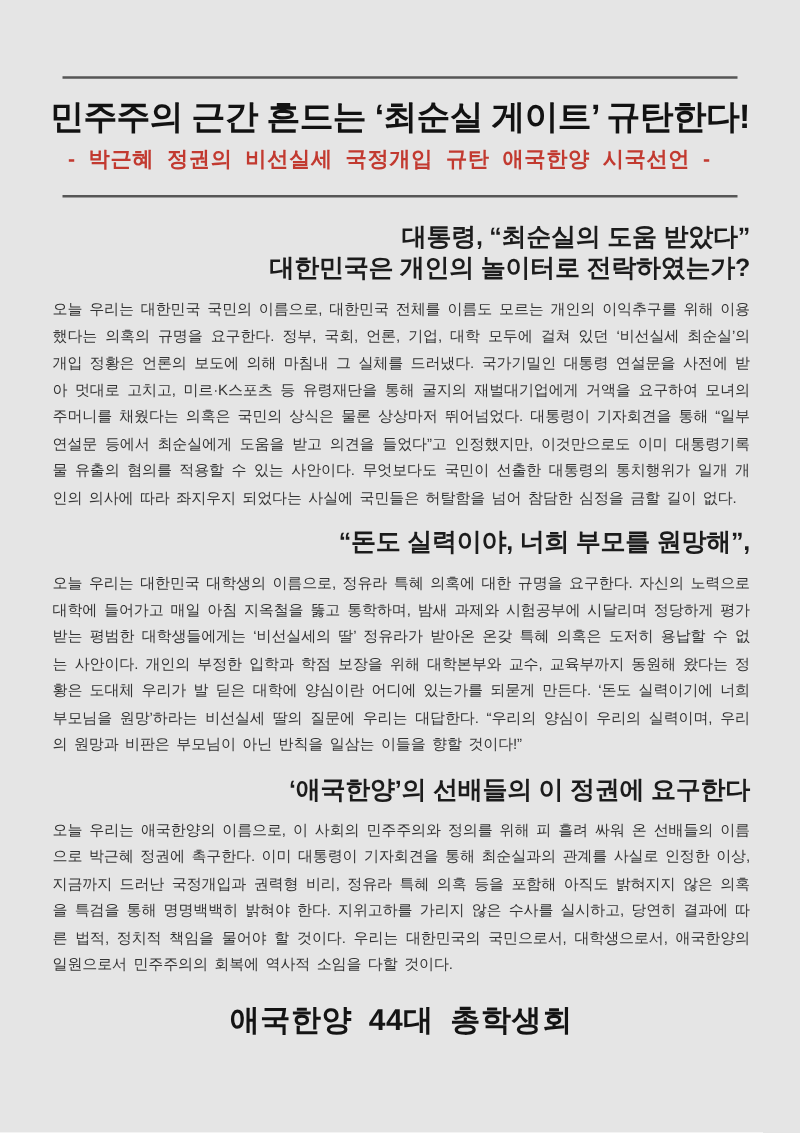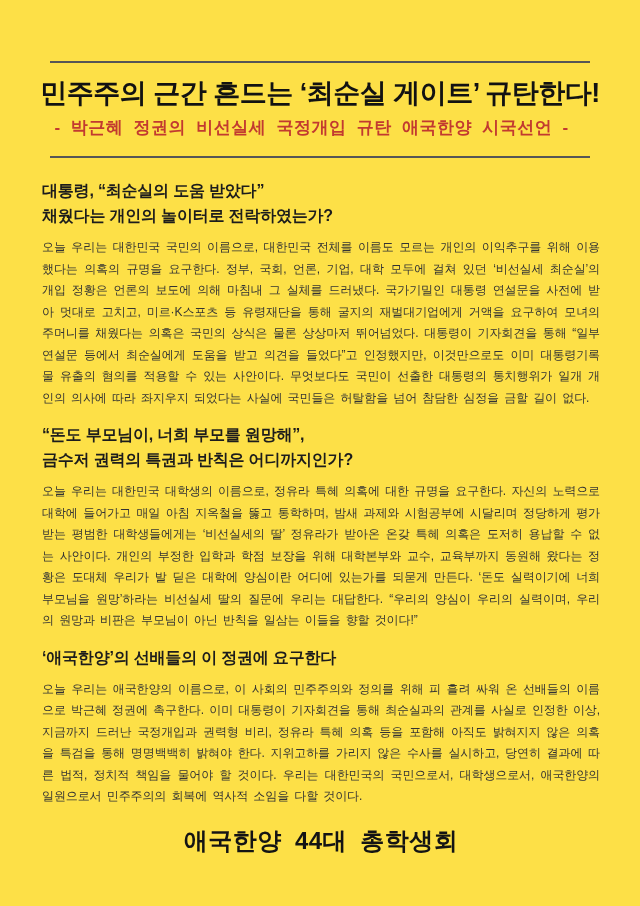--- a/index.html
+++ b/index.html
@@ -6,21 +6,21 @@
     margin: 0;
     padding: 0;
     background: #ffffff;
     font-family: "Liberation Sans", sans-serif;
   }
   .page {
     position: relative;
     width: 640px;
     height: 906px;
     margin: 0 auto;
-    background: #fde047;
+    background: #e5e5e5;
     overflow: hidden;
     color: #2e2e2e;
   }
   .rule {
     border: none;
     height: 2px;
     width: 540px;
     margin: 0 auto;
     background: #565656;
   }
@@ -43,25 +43,26 @@
     letter-spacing: 0.5px;
     word-spacing: 5px;
   }
   .content {
     padding: 0 40px 0 42px;
   }
   .sec { margin-top: 20px; }
   .sec + .sec { margin-top: 13px; }
   .sec-heading {
     margin: 0;
-    font-size: 16px;
+    font-size: 20px;
     line-height: 25px;
     font-weight: 800;
     color: #1c1c1c;
     letter-spacing: -0.2px;
+    text-align: right;
   }
   .heading-line { display: block; }
   .sec-body {
     margin: 9px 0 0 0;
     font-size: 12px;
     line-height: 21.5px;
     color: #333333;
     text-align: justify;
     letter-spacing: -0.1px;
     word-spacing: 2px;
@@ -88,29 +89,28 @@
     <p class="doc-subtitle" style="color: rgb(194, 58, 48);">- 박근혜 정권의 비선실세 국정개입 규탄 애국한양 시국선언 -</p>
   </header>
 
   <hr class="rule rule-header-bottom" style="background: rgb(86, 86, 86);">
 
   <div class="content">
 
     <section class="sec">
       <h2 class="sec-heading">
         <span class="heading-line">대통령, “최순실의 도움 받았다”</span>
-        <span class="heading-line">채웠다는 개인의 놀이터로 전락하였는가?</span>
+        <span class="heading-line">대한민국은 개인의 놀이터로 전락하였는가?</span>
       </h2>
       <p class="sec-body">오늘 우리는 대한민국 국민의 이름으로, 대한민국 전체를 이름도 모르는 개인의 이익추구를 위해 이용했다는 의혹의 규명을 요구한다. 정부, 국회, 언론, 기업, 대학 모두에 걸쳐 있던 ‘비선실세 최순실’의 개입 정황은 언론의 보도에 의해 마침내 그 실체를 드러냈다. 국가기밀인 대통령 연설문을 사전에 받아 멋대로 고치고, 미르·K스포츠 등 유령재단을 통해 굴지의 재벌대기업에게 거액을 요구하여 모녀의 주머니를 채웠다는 의혹은 국민의 상식은 물론 상상마저 뛰어넘었다. 대통령이 기자회견을 통해 “일부 연설문 등에서 최순실에게 도움을 받고 의견을 들었다”고 인정했지만, 이것만으로도 이미 대통령기록물 유출의 혐의를 적용할 수 있는 사안이다. 무엇보다도 국민이 선출한 대통령의 통치행위가 일개 개인의 의사에 따라 좌지우지 되었다는 사실에 국민들은 허탈함을 넘어 참담한 심정을 금할 길이 없다.</p>
     </section>
 
     <section class="sec">
       <h2 class="sec-heading">
-        <span class="heading-line">“돈도 부모님이, 너희 부모를 원망해”,</span>
-        <span class="heading-line">금수저 권력의 특권과 반칙은 어디까지인가?</span>
+        <span class="heading-line">“돈도 실력이야, 너희 부모를 원망해”,</span>
       </h2>
       <p class="sec-body">오늘 우리는 대한민국 대학생의 이름으로, 정유라 특혜 의혹에 대한 규명을 요구한다. 자신의 노력으로 대학에 들어가고 매일 아침 지옥철을 뚫고 통학하며, 밤새 과제와 시험공부에 시달리며 정당하게 평가받는 평범한 대학생들에게는 ‘비선실세의 딸’ 정유라가 받아온 온갖 특혜 의혹은 도저히 용납할 수 없는 사안이다. 개인의 부정한 입학과 학점 보장을 위해 대학본부와 교수, 교육부까지 동원해 왔다는 정황은 도대체 우리가 발 딛은 대학에 양심이란 어디에 있는가를 되묻게 만든다. ‘돈도 실력이기에 너희 부모님을 원망’하라는 비선실세 딸의 질문에 우리는 대답한다. “우리의 양심이 우리의 실력이며, 우리의 원망과 비판은 부모님이 아닌 반칙을 일삼는 이들을 향할 것이다!”</p>
     </section>
 
     <section class="sec">
       <h2 class="sec-heading">
         <span class="heading-line">‘애국한양’의 선배들의 이 정권에 요구한다</span>
       </h2>
       <p class="sec-body">오늘 우리는 애국한양의 이름으로, 이 사회의 민주주의와 정의를 위해 피 흘려 싸워 온 선배들의 이름으로 박근혜 정권에 촉구한다. 이미 대통령이 기자회견을 통해 최순실과의 관계를 사실로 인정한 이상, 지금까지 드러난 국정개입과 권력형 비리, 정유라 특혜 의혹 등을 포함해 아직도 밝혀지지 않은 의혹을 특검을 통해 명명백백히 밝혀야 한다. 지위고하를 가리지 않은 수사를 실시하고, 당연히 결과에 따른 법적, 정치적 책임을 물어야 할 것이다. 우리는 대한민국의 국민으로서, 대학생으로서, 애국한양의 일원으로서 민주주의의 회복에 역사적 소임을 다할 것이다.</p>
     </section>

